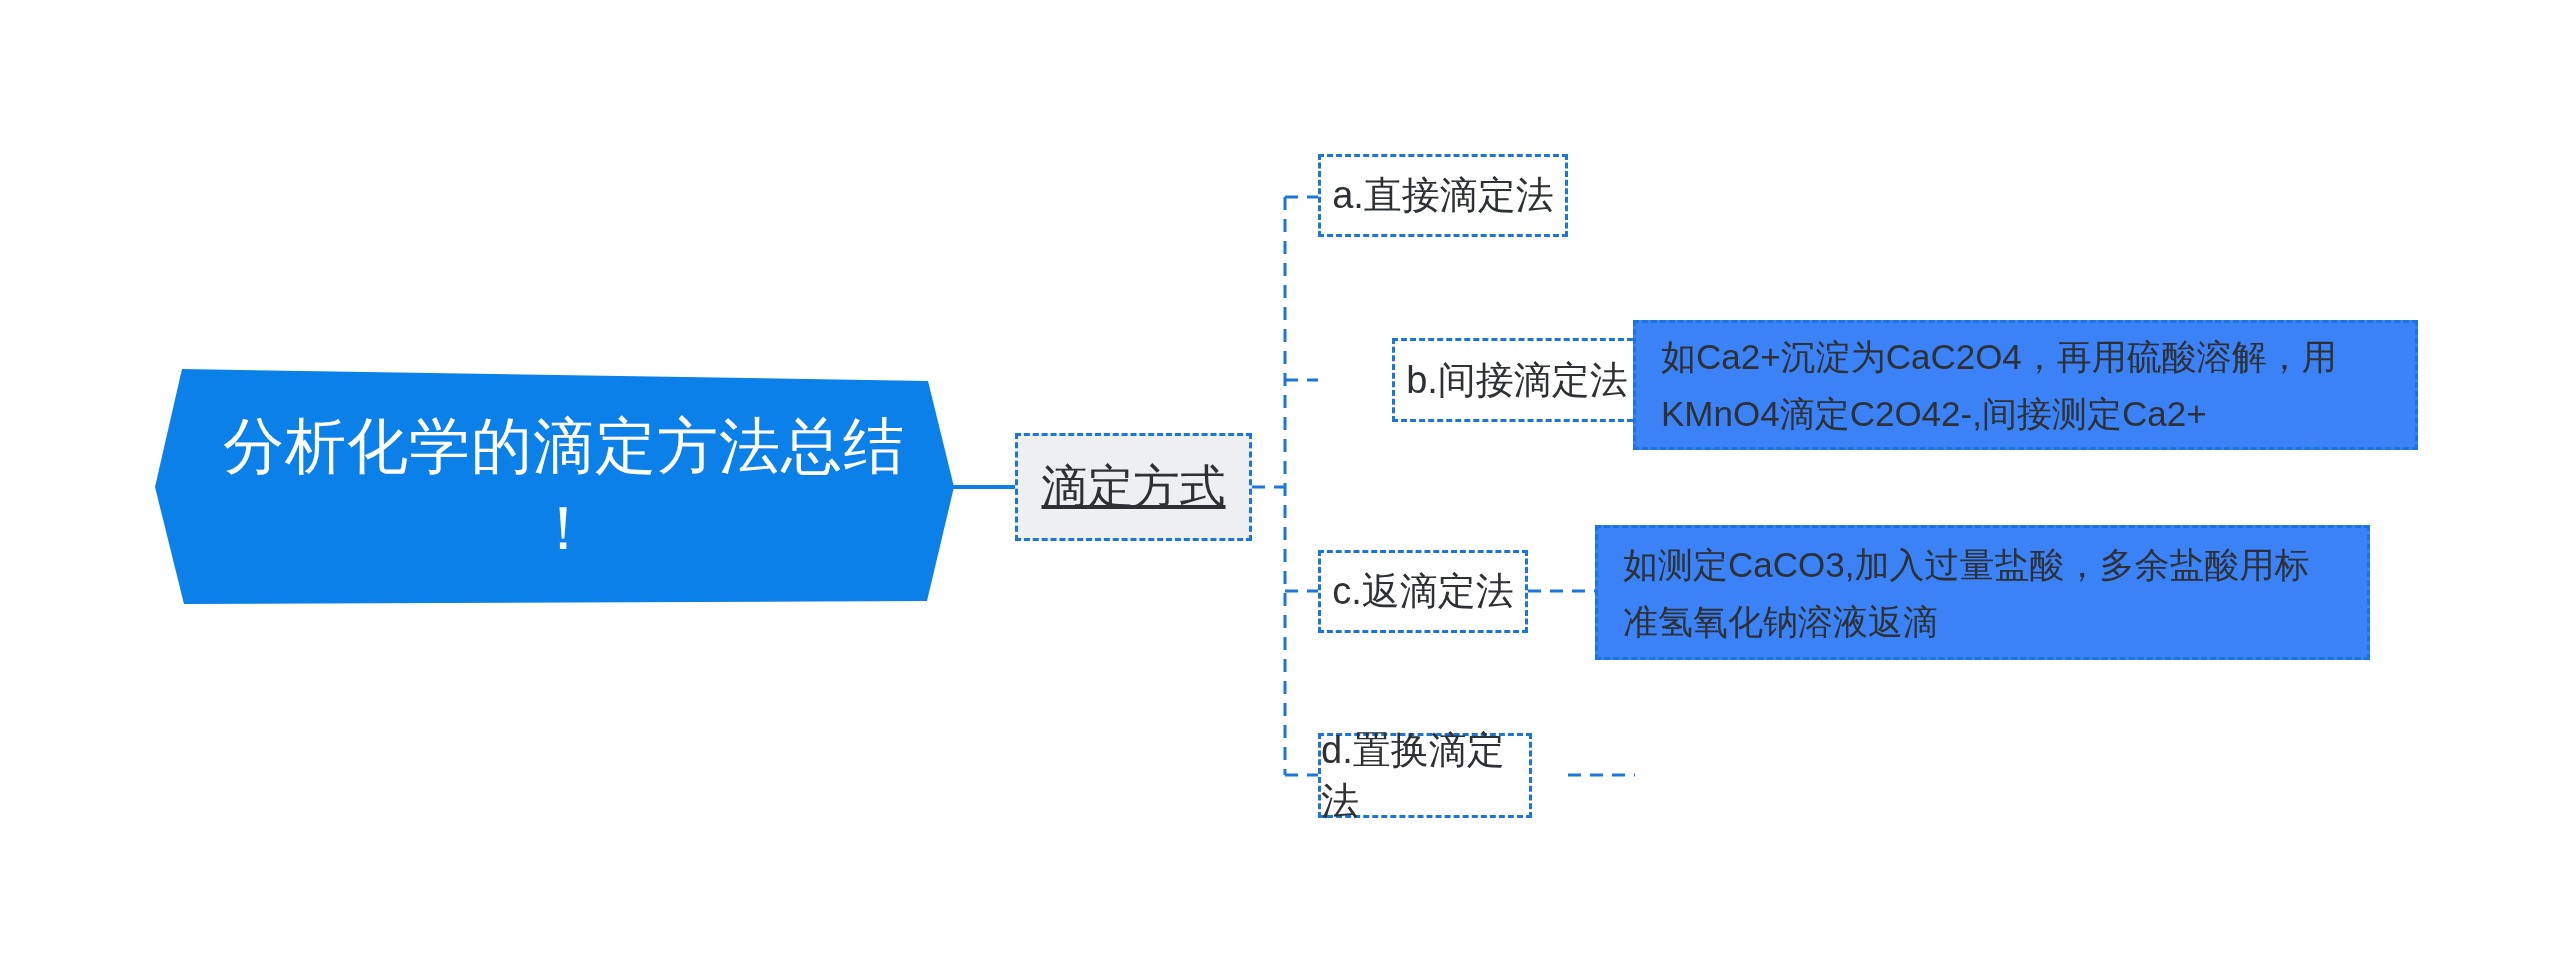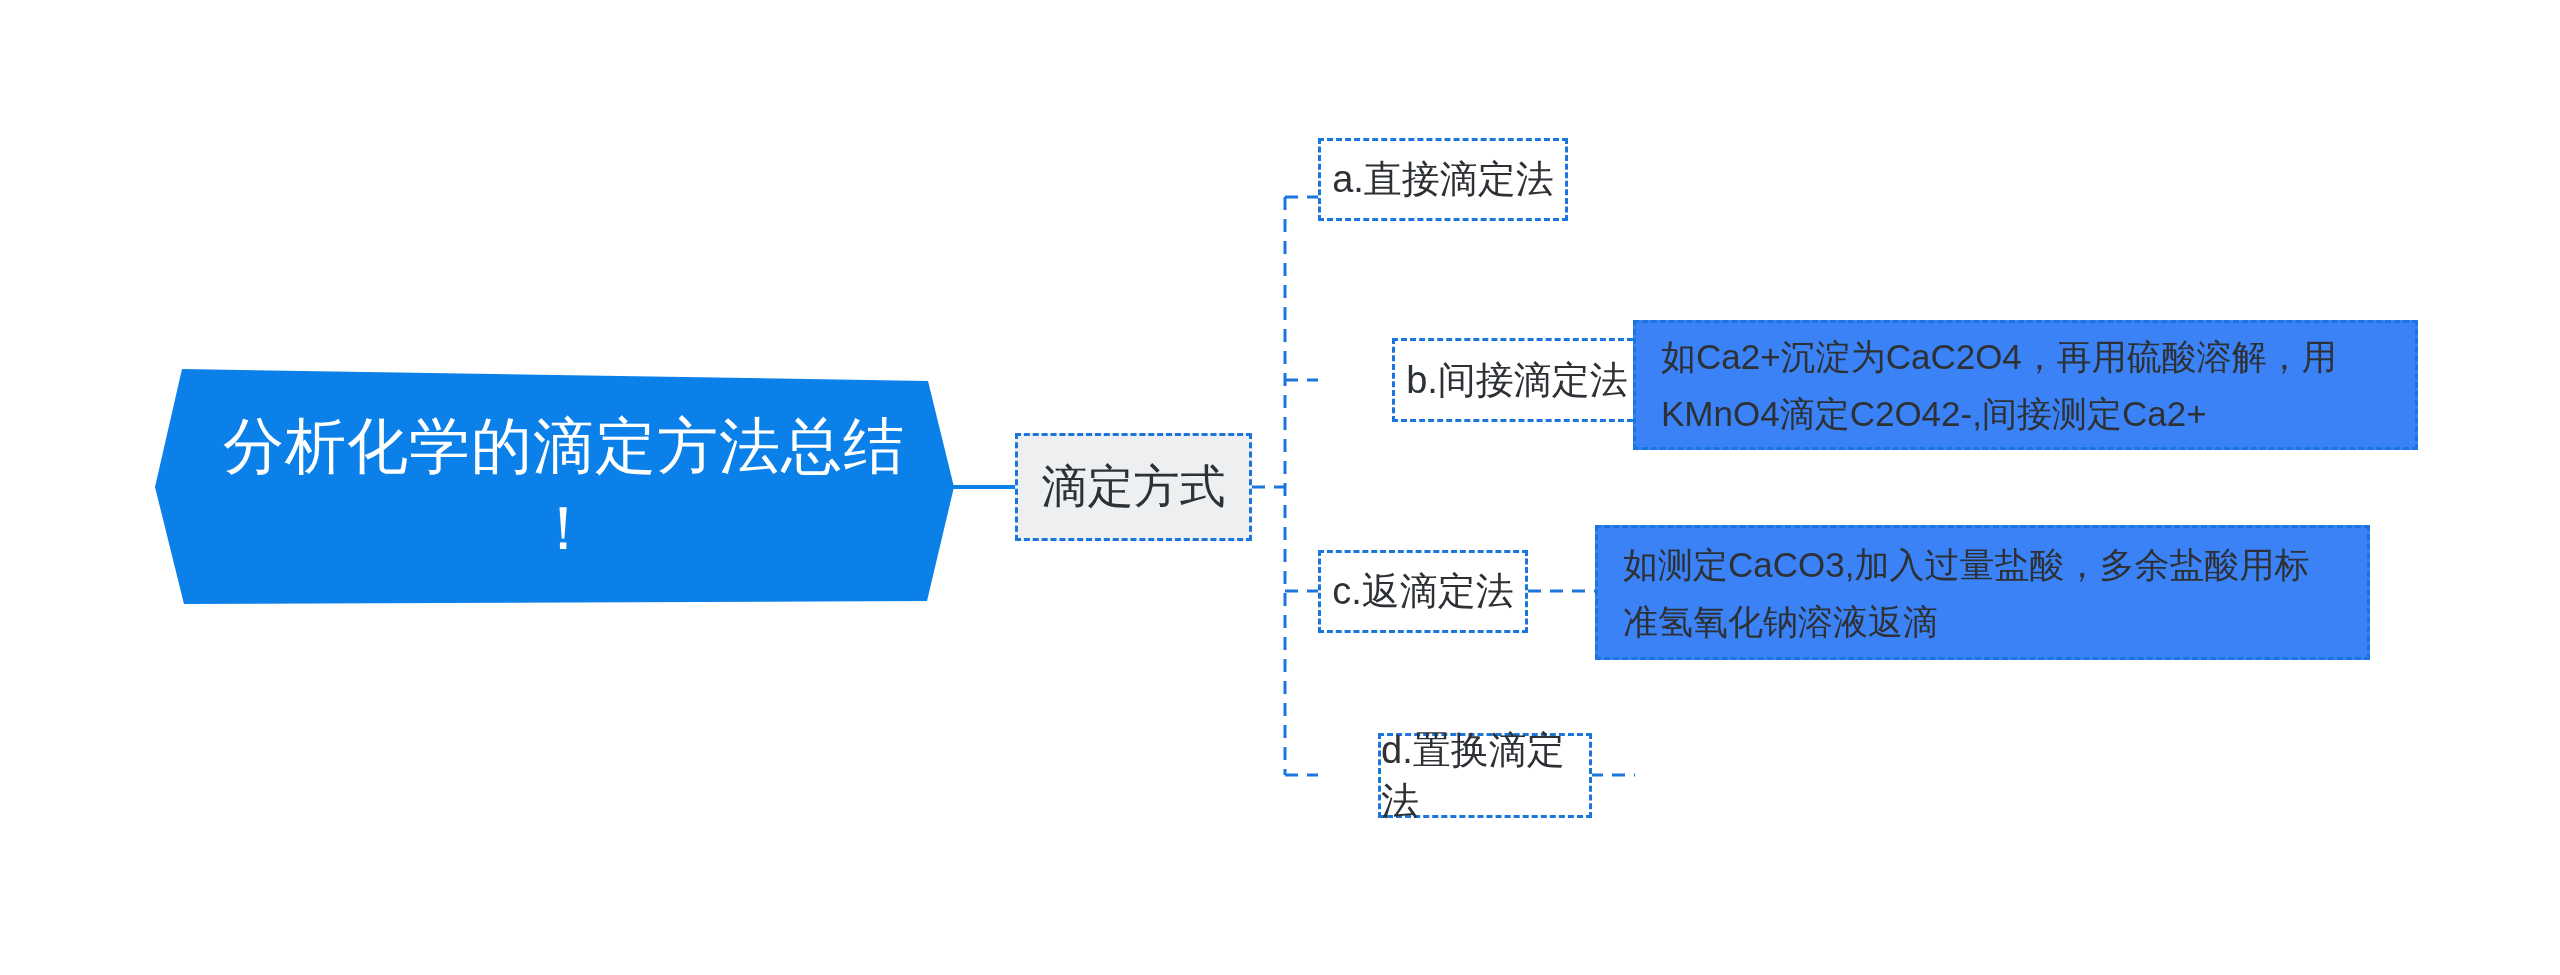--- a/index.html
+++ b/index.html
@@ -47,29 +47,30 @@
     display: flex;
     align-items: center;
     justify-content: center;
     color: #2d3135;
     cursor: pointer;
   }
   .node.center-node {
     left: 1015px; top: 433px; width: 237px; height: 108px;
     background: #edeff1;
     font-size: 46px;
+    text-decoration: underline;
   }
   .node.child {
     background: #ffffff;
     font-size: 38px;
   }
-  .node.child.node-a { left: 1318px; top: 138px; width: 250px; height: 83px; }
+  .node.child.node-a { left: 1318px; top: 154px; width: 250px; height: 83px; }
   .node.child.node-b { left: 1392px; top: 338px; width: 250px; height: 84px; }
   .node.child.node-c { left: 1318px; top: 550px; width: 210px; height: 83px; }
-  .node.child.node-d { left: 1378px; top: 733px; width: 214px; height: 85px; }
+  .node.child.node-d { left: 1318px; top: 733px; width: 214px; height: 85px; }
   .node.detail {
     background: #3b82f6;
     font-size: 35px;
     line-height: 57px;
     flex-direction: column;
     align-items: flex-start;
     justify-content: center;
     padding: 0 20px 0 25px;
   }
   .node.detail.detail-b { left: 1633px; top: 320px; width: 785px; height: 130px; }

